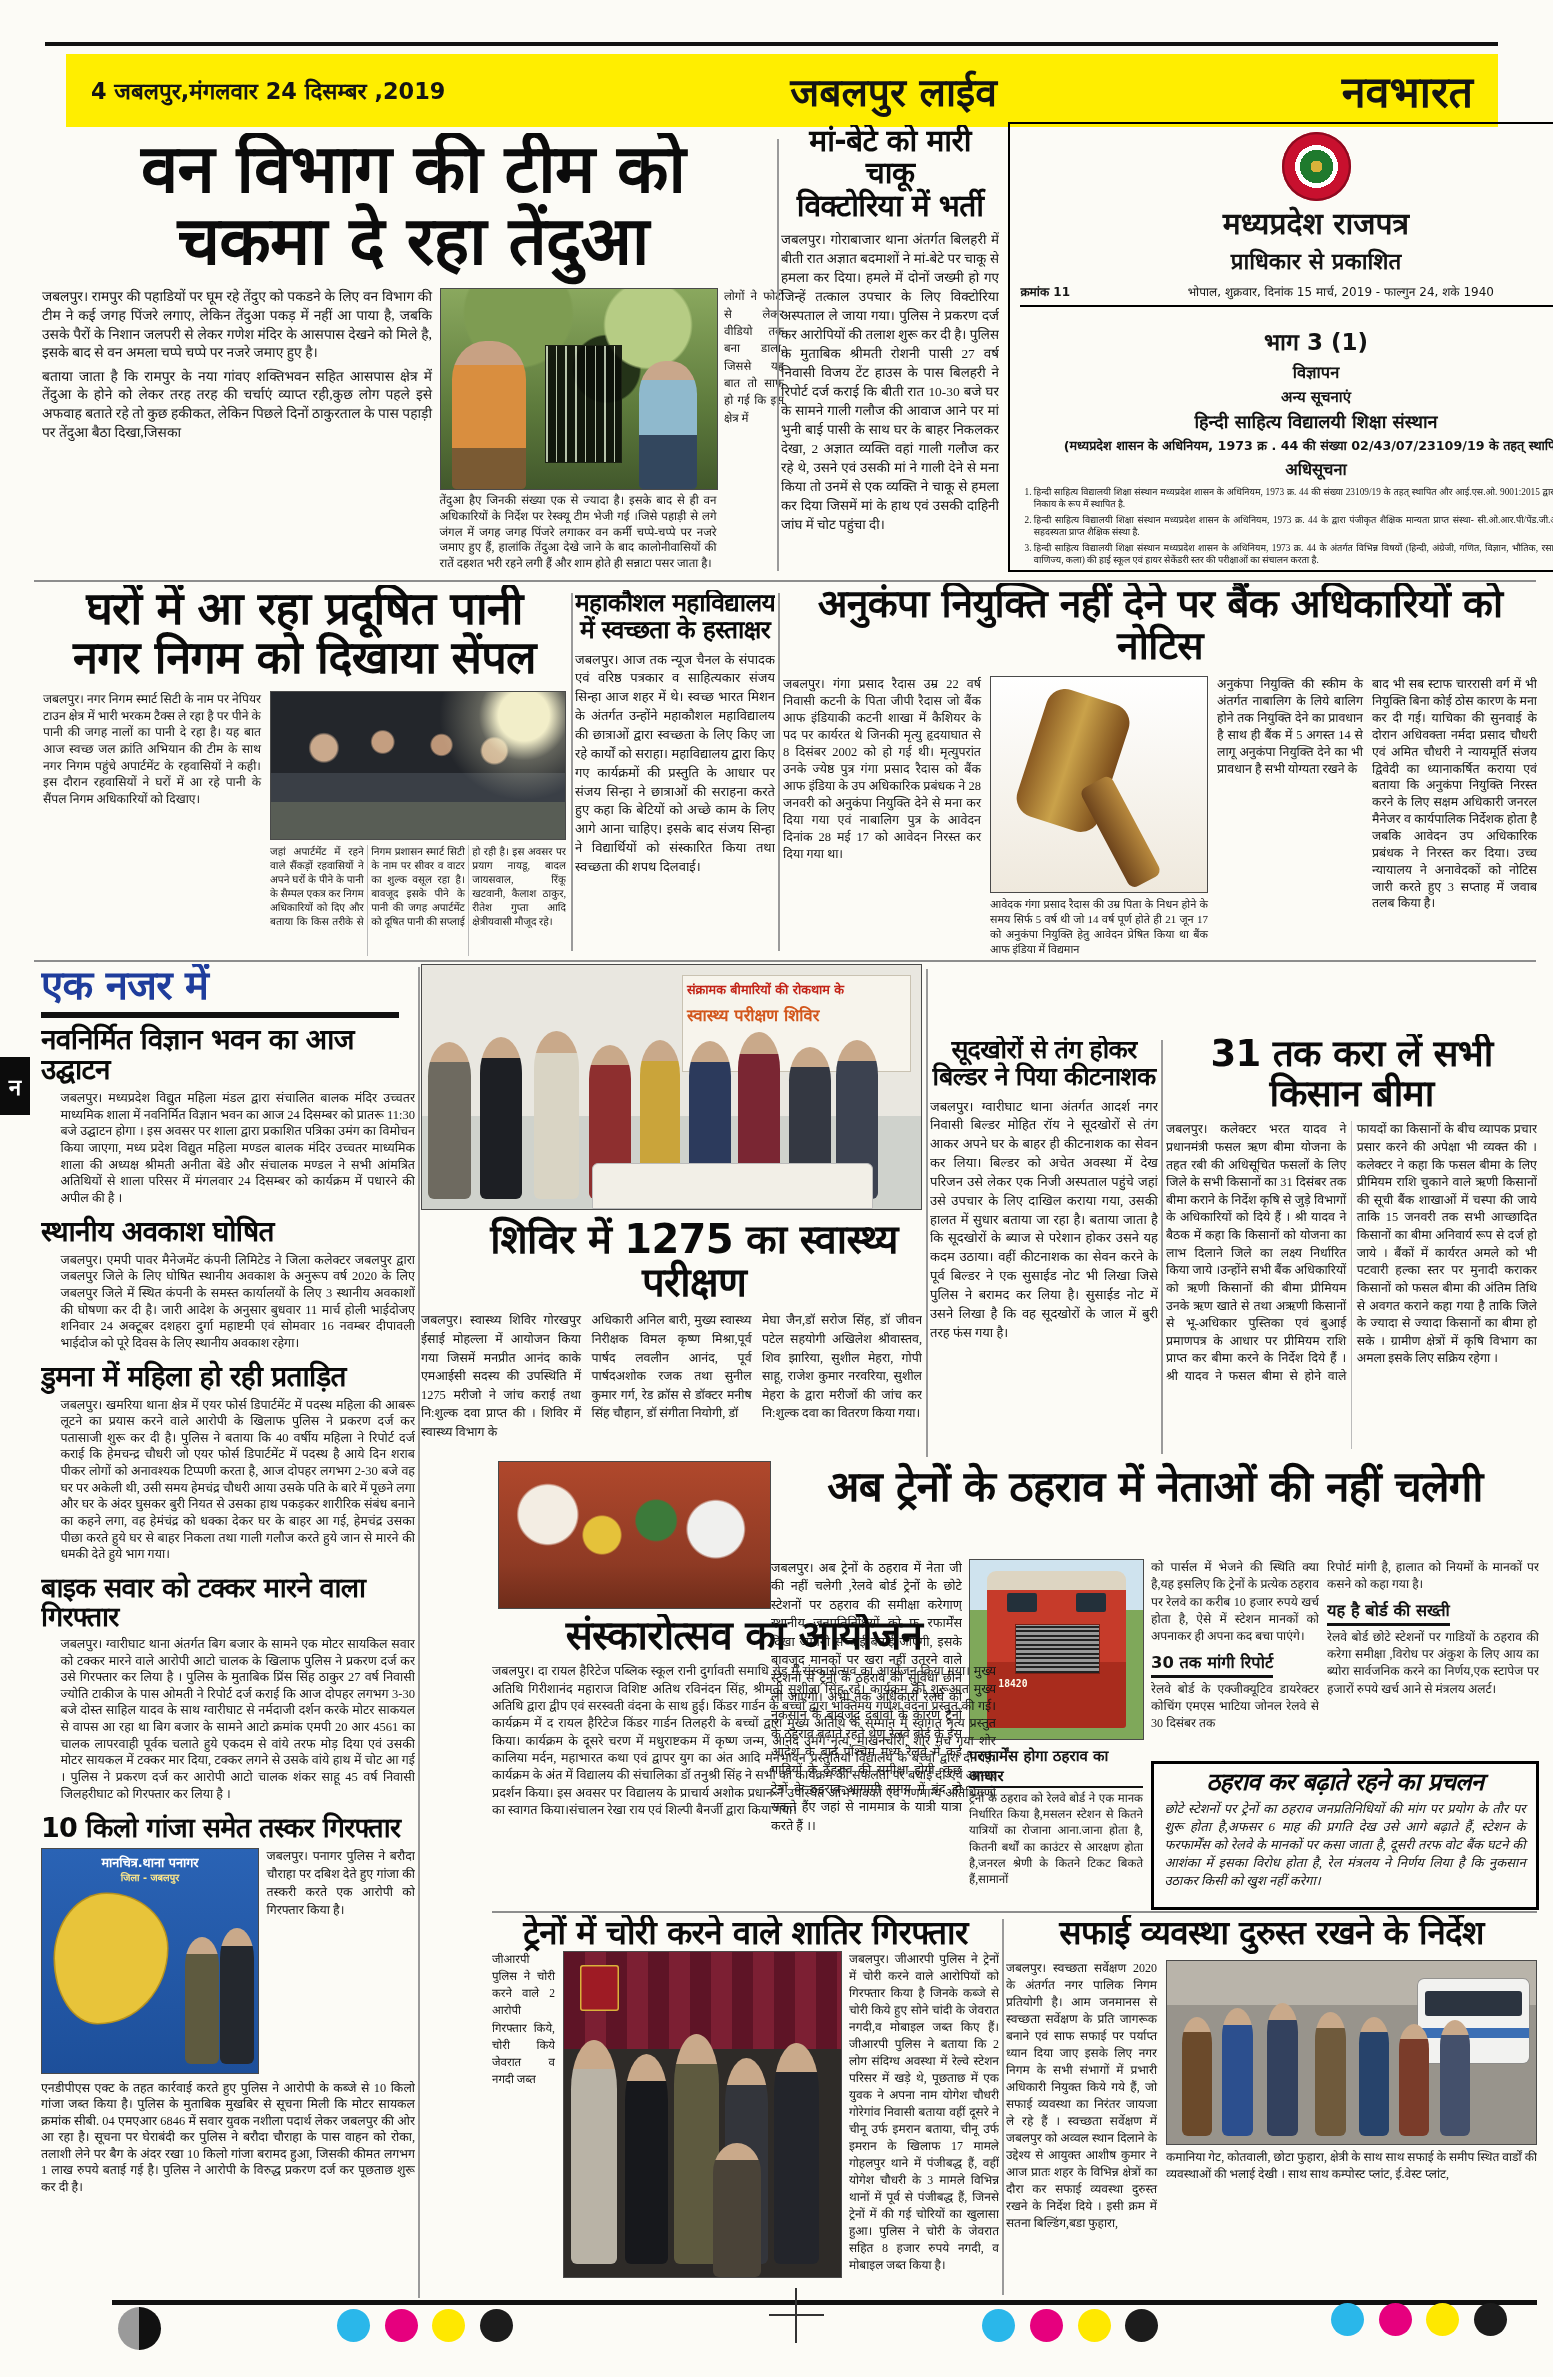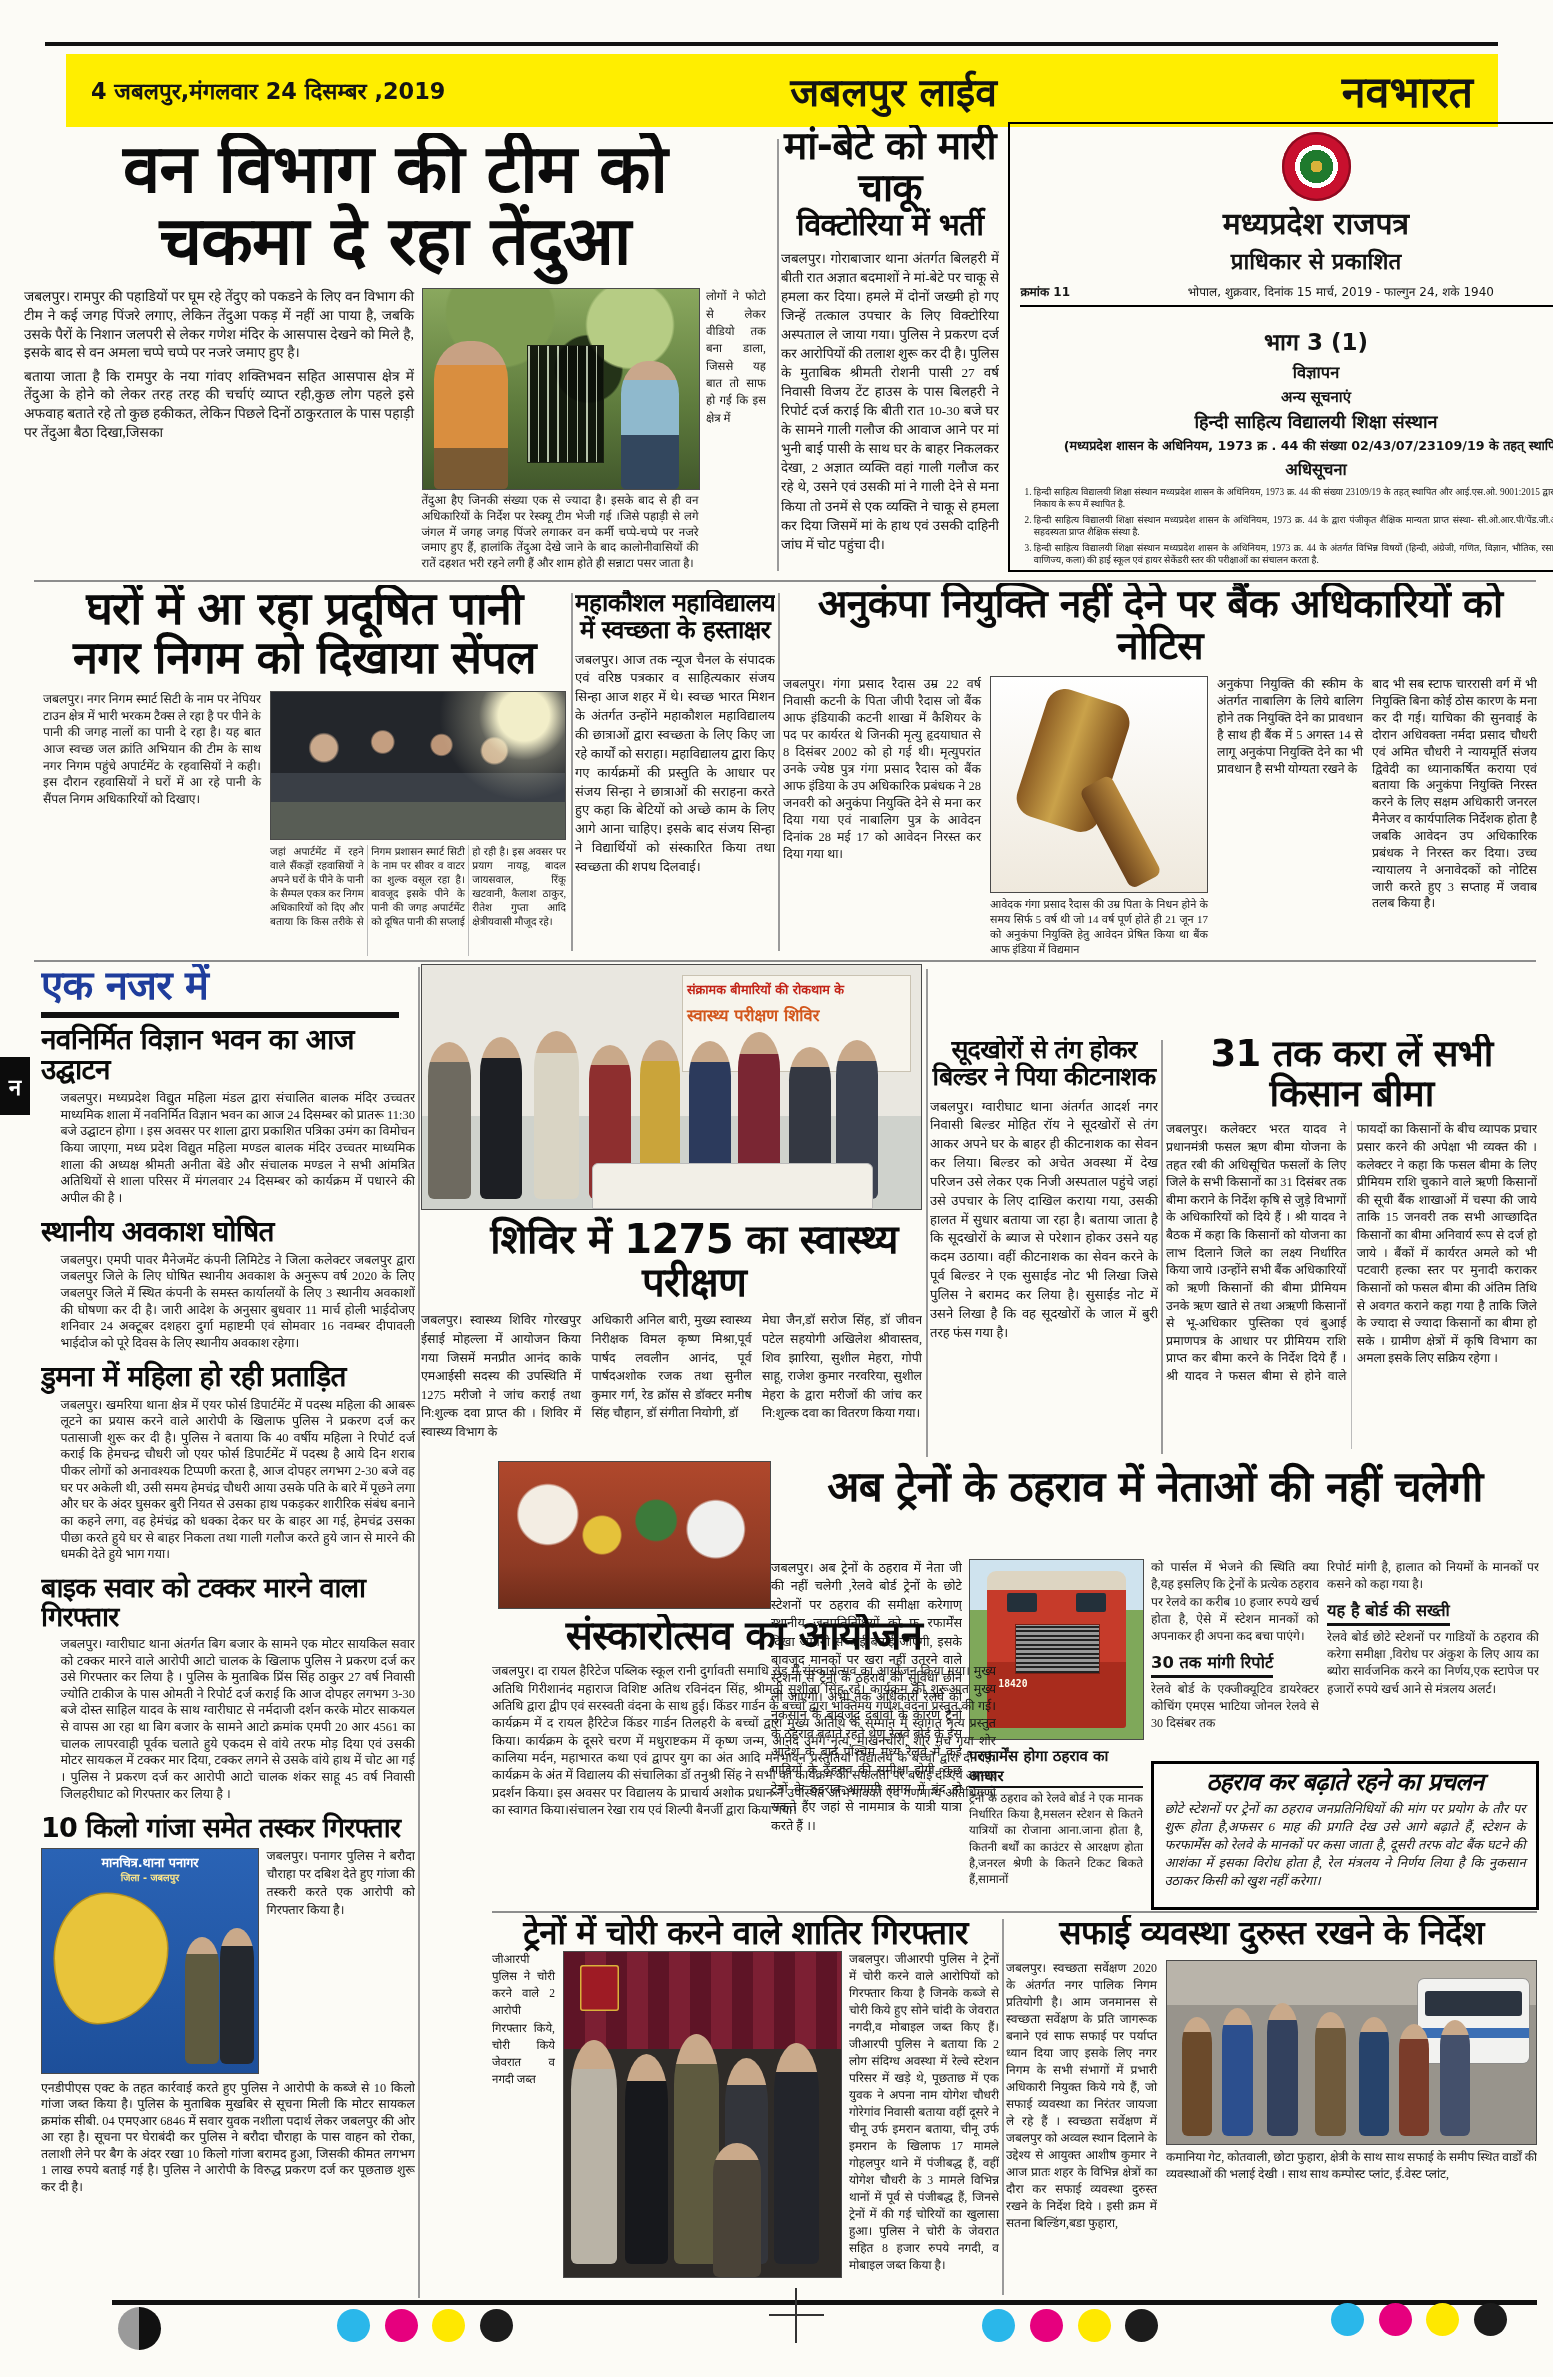--- a/index.html
+++ b/index.html
@@ -52,21 +52,21 @@
 
 <div id="page">
 
   <div class="abs" style="left:45px;top:42px;width:1453px;height:3.7px;background:#111;"></div>
   <div id="masthead" class="abs" style="left:66px;top:54px;width:1432px;height:73px;">
     <span class="d">4   जबलपुर,मंगलवार 24 दिसम्बर ,2019</span>
     <span class="t">जबलपुर लाईव</span>
     <span class="b">नवभारत</span>
   </div>
 
-  <div class="abs ovh" style="left:24px;top:133px;width:742px;height:441px;">
+  <div class="abs ovh" style="left:42px;top:133px;width:742px;height:441px;">
     <div class="hl" style="font-size:67px;">वन विभाग की टीम को</div>
     <div class="hl" style="font-size:67px;">चकमा दे रहा तेंदुआ</div>
     <div style="display:flex;gap:7.5px;margin-top:10.4px;">
       <div class="body" style="flex:1;font-size:13.8px;">
         <div>जबलपुर। रामपुर की पहाडियों पर घूम रहे तेंदुए को पकडने के लिए वन विभाग की टीम ने कई जगह पिंजरे लगाए, लेकिन तेंदुआ पकड़ में नहीं आ पाया है, जबकि उसके पैरों के निशान जलपरी से लेकर गणेश मंदिर के आसपास देखने को मिले है, इसके बाद से वन अमला चप्पे चप्पे पर नजरे जमाए हुए है।</div>
         <div style="margin-top:4.5px;">बताया जाता है कि रामपुर के नया गांवए शक्तिभवन सहित आसपास क्षेत्र में तेंदुआ के होने को लेकर तरह तरह की चर्चाएं व्याप्त रही,कुछ लोग पहले इसे अफवाह बताते रहे तो कुछ हकीकत, लेकिन पिछले दिनों ठाकुरताल के पास पहाड़ी पर तेंदुआ बैठा दिखा,जिसका</div>
       </div>
       <div style="width:277px;">
         <div class="photo" style="width:276px;height:200px;
              background:radial-gradient(circle at 75% 18%,#b6cc84 0 16%,rgba(0,0,0,0) 17%),
@@ -81,21 +81,21 @@
                border-radius:45% 45% 4.5px 4.5px/26% 26% 4.5px 4.5px;background:linear-gradient(180deg,#c9a78b 0 15%,#8fb9cd 15% 58%,#33475e 58%);"></div>
         </div>
         <div class="body" style="font-size:11.6px;margin-top:3px;">तेंदुआ हैए जिनकी संख्या एक से ज्यादा है। इसके बाद से ही वन अधिकारियों के निर्देश पर रेस्क्यू टीम भेजी गई ।जिसे पहाड़ी से लगे जंगल में जगह जगह पिंजरे लगाकर वन कर्मी चप्पे-चप्पे पर नजरे जमाए हुए हैं, हालांकि तेंदुआ देखे जाने के बाद कालोनीवासियों की रातें दहशत भरी रहने लगी हैं और शाम होते ही सन्नाटा पसर जाता है।</div>
       </div>
       <div class="body" style="width:60px;font-size:11.6px;line-height:1.5;">लोगों ने फोटो से लेकर वीडियो तक बना डाला, जिससे यह बात तो साफ हो गई कि इस क्षेत्र में</div>
     </div>
   </div>
 
   <div class="vrule" style="left:777px;top:139px;height:432px;"></div>
   <div class="abs ovh" style="left:781px;top:125px;width:218px;height:447px;">
-    <div class="hl" style="font-size:39px;">मां-बेटे को मारी चाकू</div>
+    <div class="hl" style="font-size:30px;">मां-बेटे को मारी चाकू</div>
     <div class="hl" style="font-size:30px;">विक्टोरिया में भर्ती</div>
     <div class="body" style="font-size:13.4px;margin-top:7.5px;line-height:1.42;">जबलपुर। गोराबाजार थाना अंतर्गत बिलहरी में बीती रात अज्ञात बदमाशों ने मां-बेटे पर चाकू से हमला कर दिया। हमले में दोनों जख्मी हो गए जिन्हें तत्काल उपचार के लिए विक्टोरिया अस्पताल ले जाया गया। पुलिस ने प्रकरण दर्ज कर आरोपियों की तलाश शुरू कर दी है। पुलिस के मुताबिक श्रीमती रोशनी पासी 27 वर्ष निवासी विजय टेंट हाउस के पास बिलहरी ने रिपोर्ट दर्ज कराई कि बीती रात 10-30 बजे घर के सामने गाली गलौज की आवाज आने पर मां भुनी बाई पासी के साथ घर के बाहर निकलकर देखा, 2 अज्ञात व्यक्ति वहां गाली गलौज कर रहे थे, उसने एवं उसकी मां ने गाली देने से मना किया तो उनमें से एक व्यक्ति ने चाकू से हमला कर दिया जिसमें मां के हाथ एवं उसकी दाहिनी जांघ में चोट पहुंचा दी।</div>
   </div>
 
   <div id="gazette" class="abs ovh" style="left:1008px;top:122px;width:616px;height:450px;">
     <div class="emblem"></div>
     <div class="g-title">मध्यप्रदेश राजपत्र</div>
     <div class="g-sub">प्राधिकार से प्रकाशित</div>
     <div class="meta">
       <span class="issue">क्रमांक 11</span>

